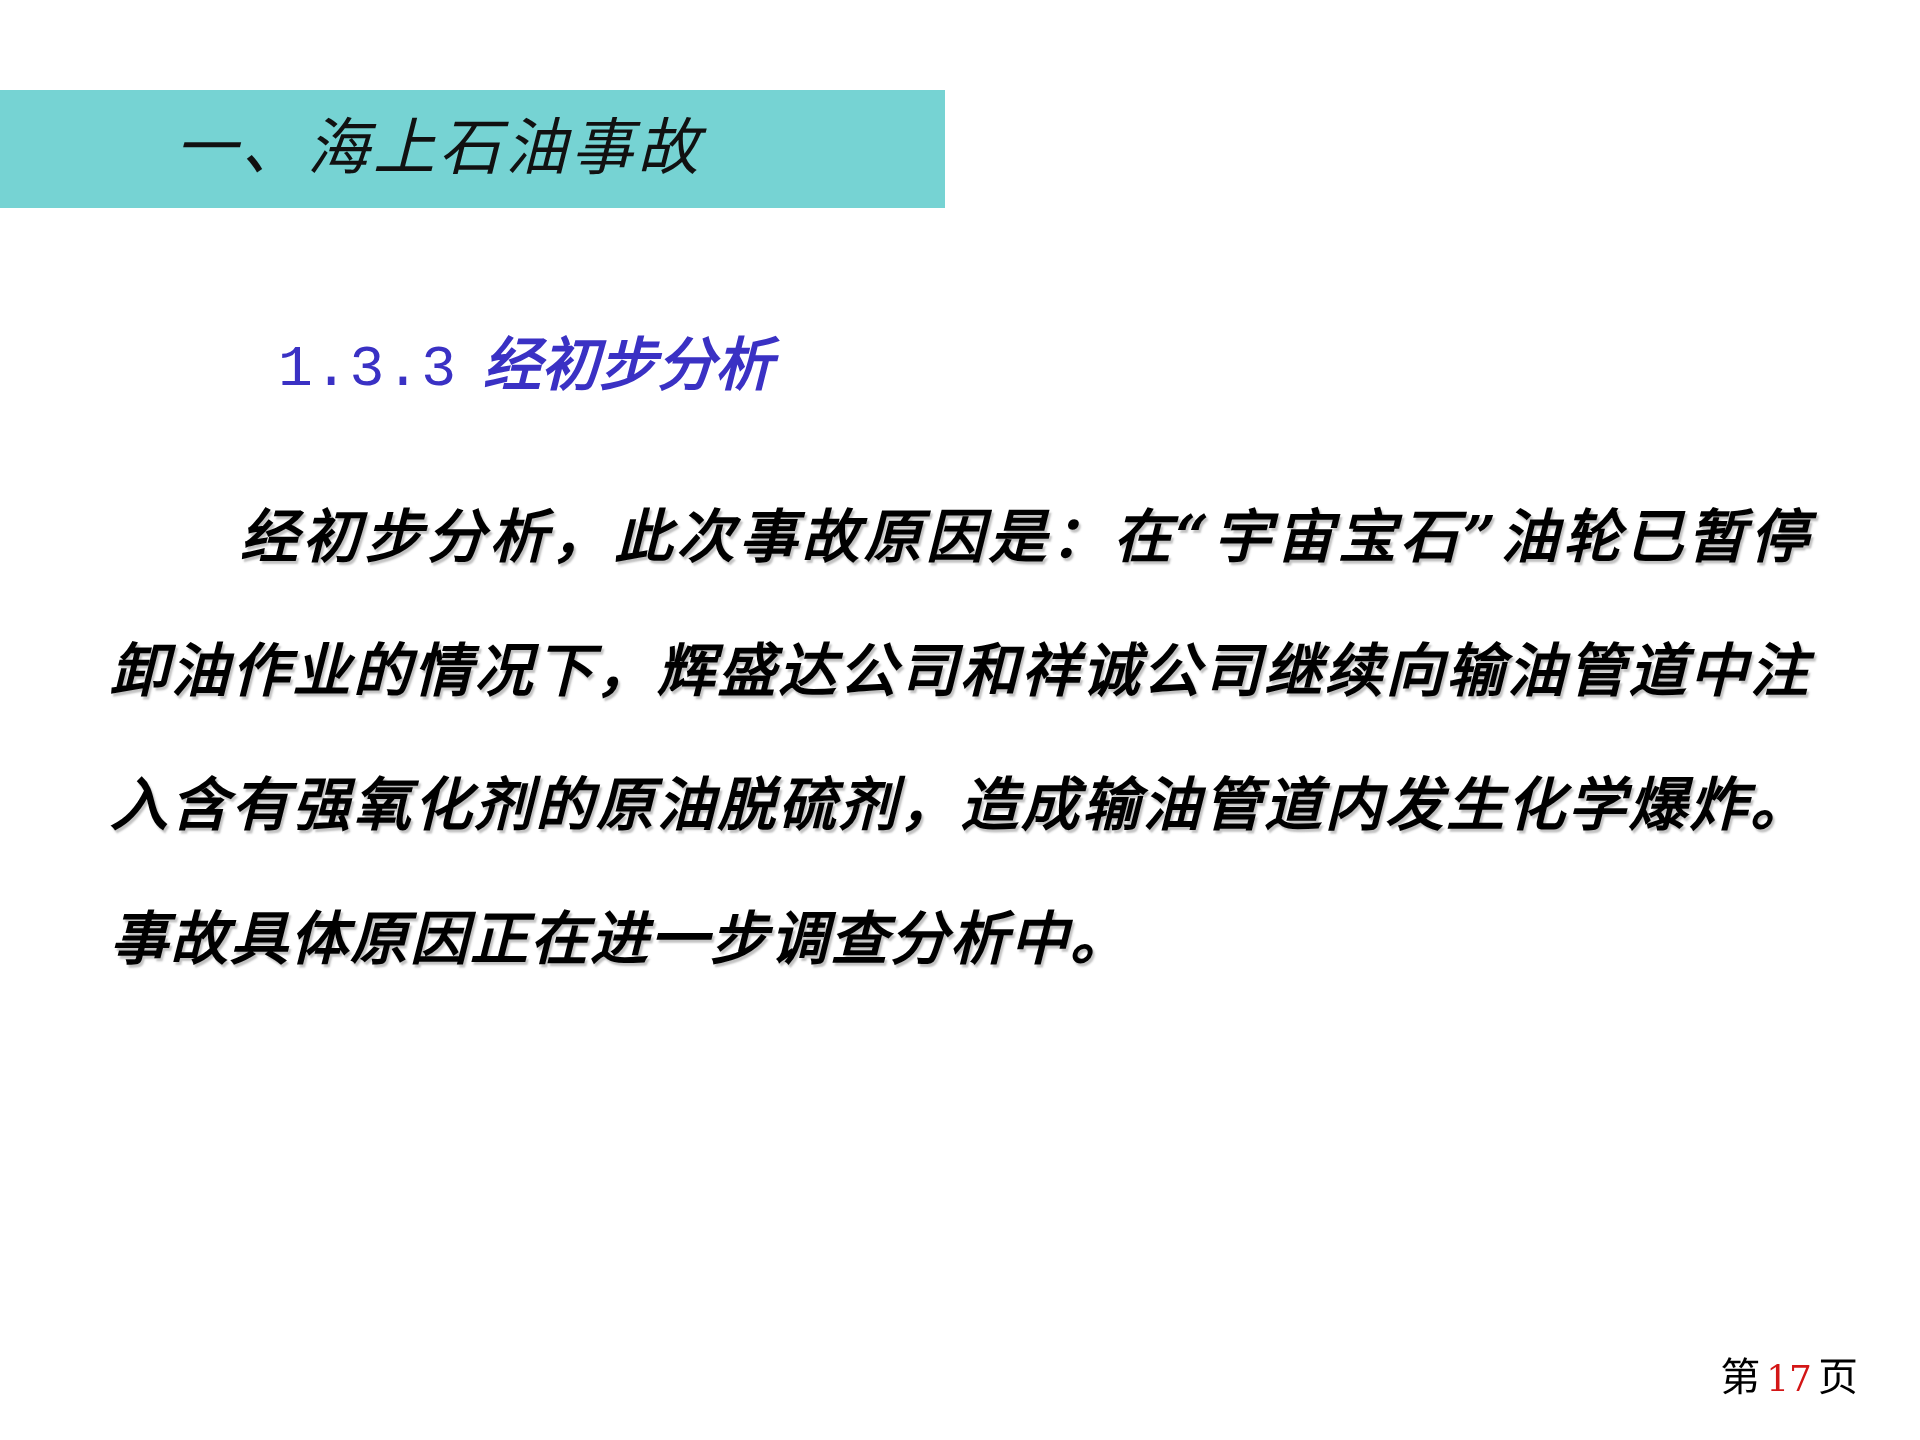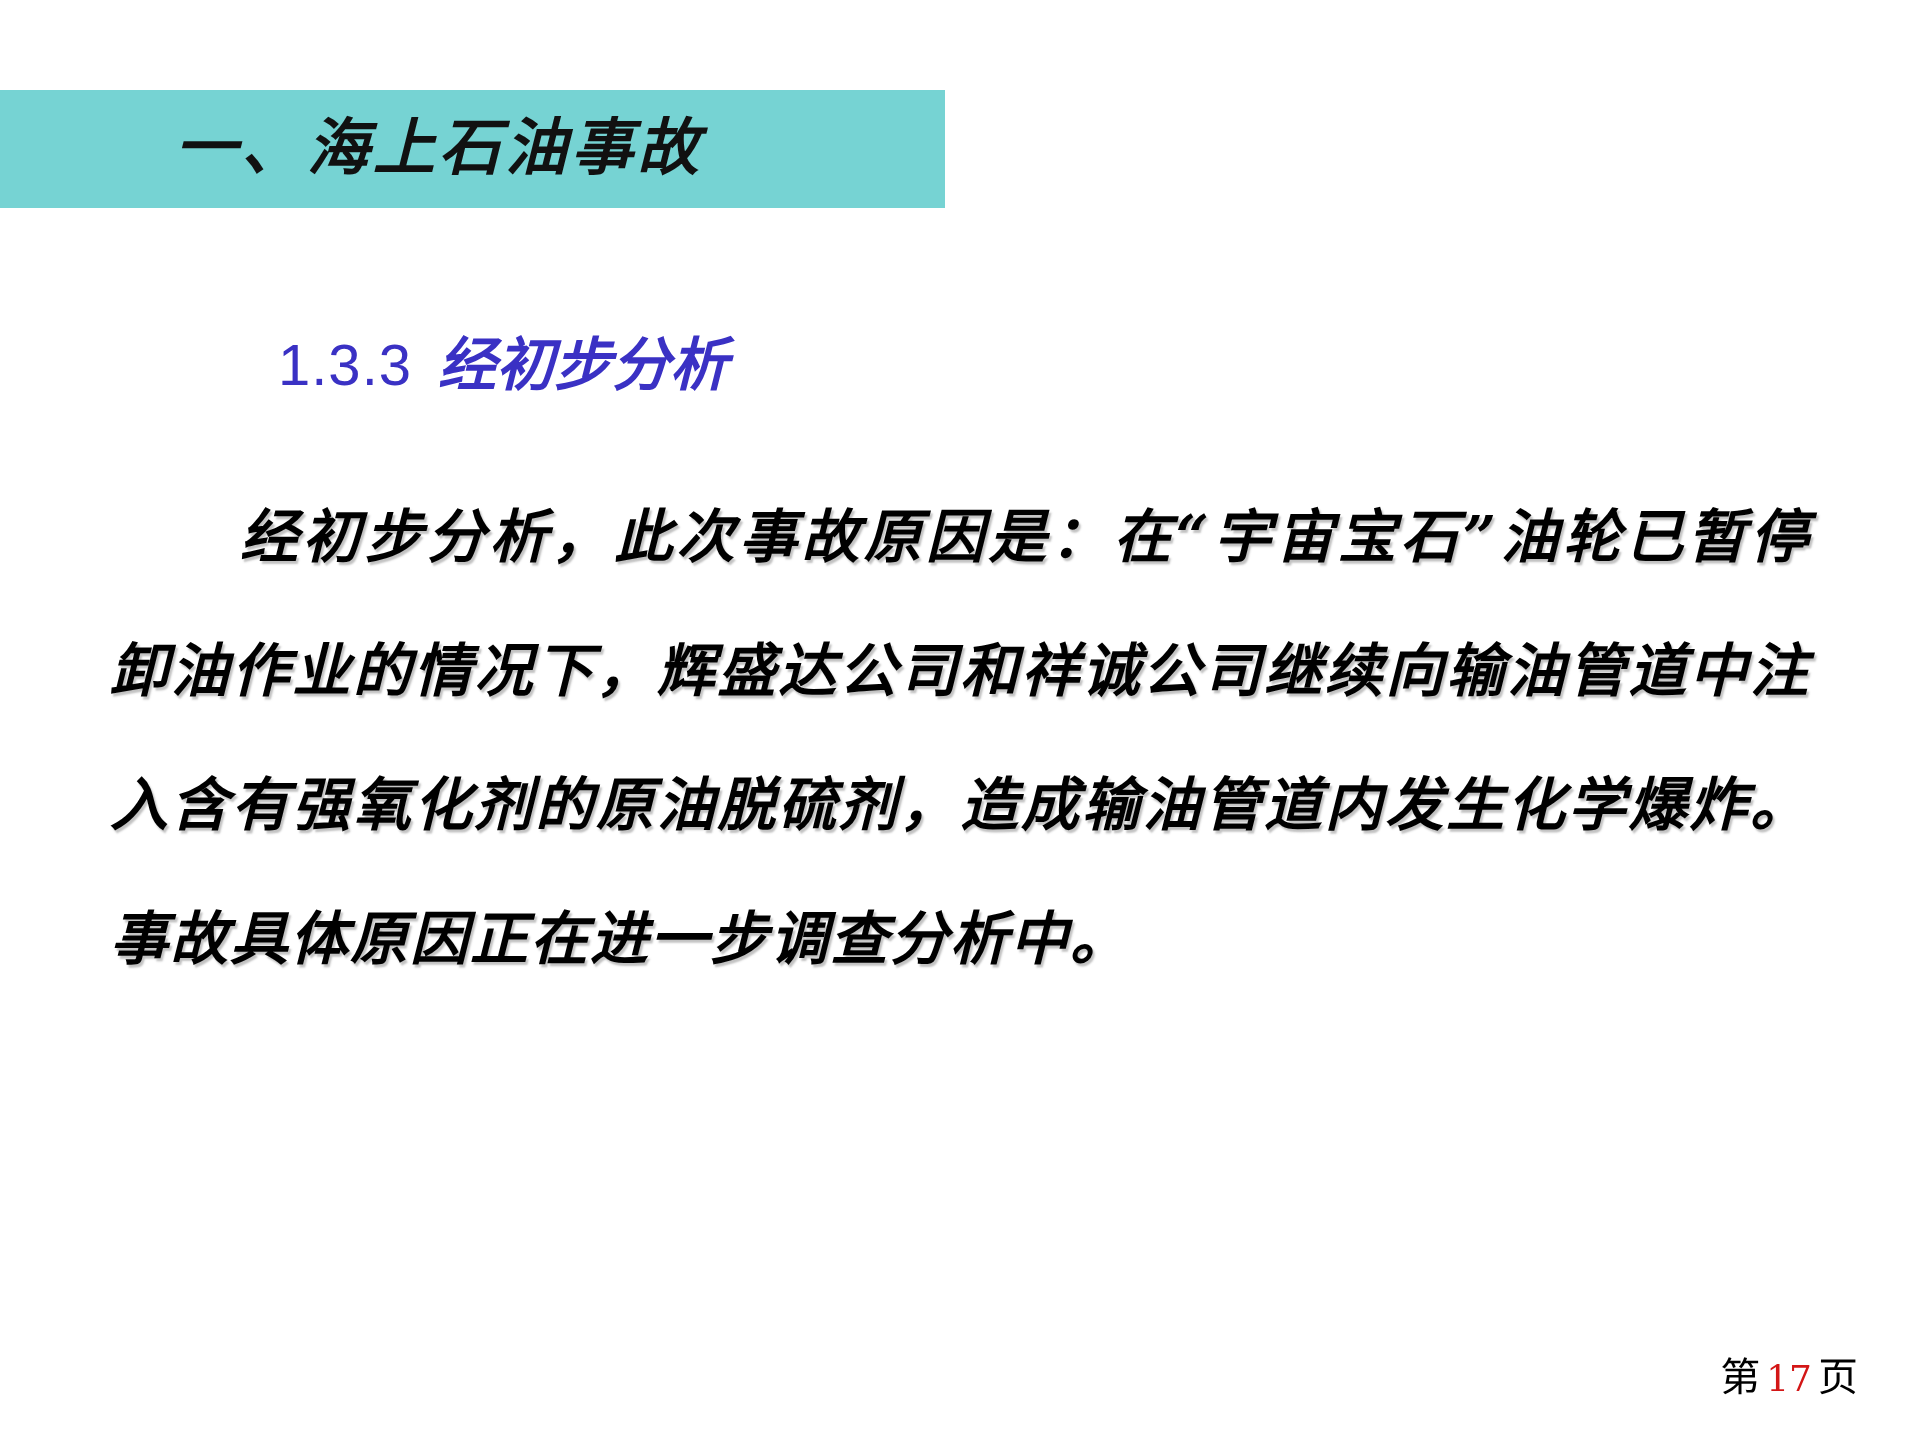--- a/index.html
+++ b/index.html
@@ -33,21 +33,21 @@
     width: 945px;
     height: 118px;
     background: #76d3d3;
   }
   .section-banner-text {
     position: absolute;
     left: 175px;
     top: 108px;
     font-size: 62px;
     line-height: 80px;
-    font-weight: 700;
+    font-weight: 400;
     color: #111111;
     letter-spacing: 4px;
     white-space: nowrap;
     font-family: "DejaVu Serif", "Liberation Serif", serif;
     font-style: italic;
   }
 
   
   .sub-heading {
     position: absolute;
@@ -55,21 +55,21 @@
     top: 330px;
     font-size: 58px;
     line-height: 70px;
     color: #3a31c4;
     font-weight: 700;
     white-space: nowrap;
     font-family: "DejaVu Serif", "Liberation Serif", serif;
     font-style: italic;
   }
   .sub-heading .num {
-    font-family: Liberation Sans, sans-serif;
+    font-family: Liberation Mono, monospace;
     font-style: normal;
     font-weight: 400;
     letter-spacing: 1px;
   }
   .sub-heading .num-gap {
     display: inline-block;
     width: 26px;
   }
 
   

